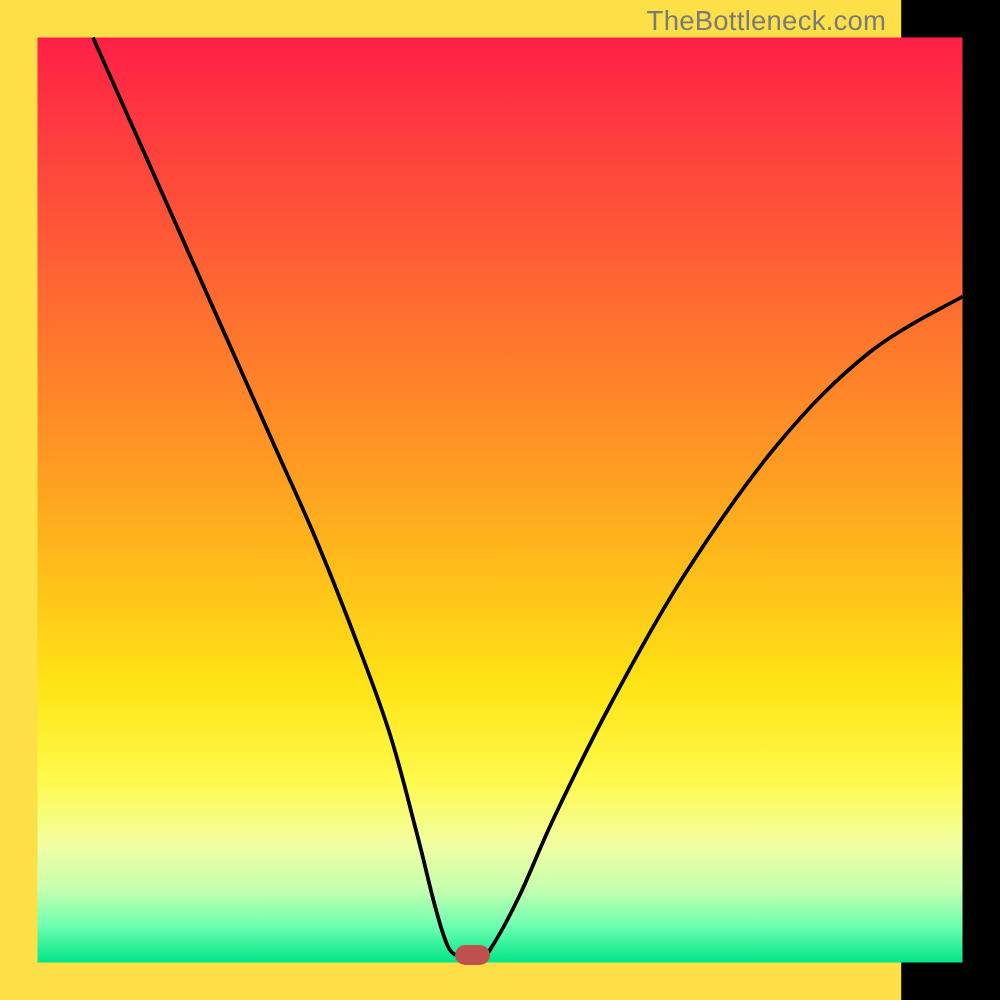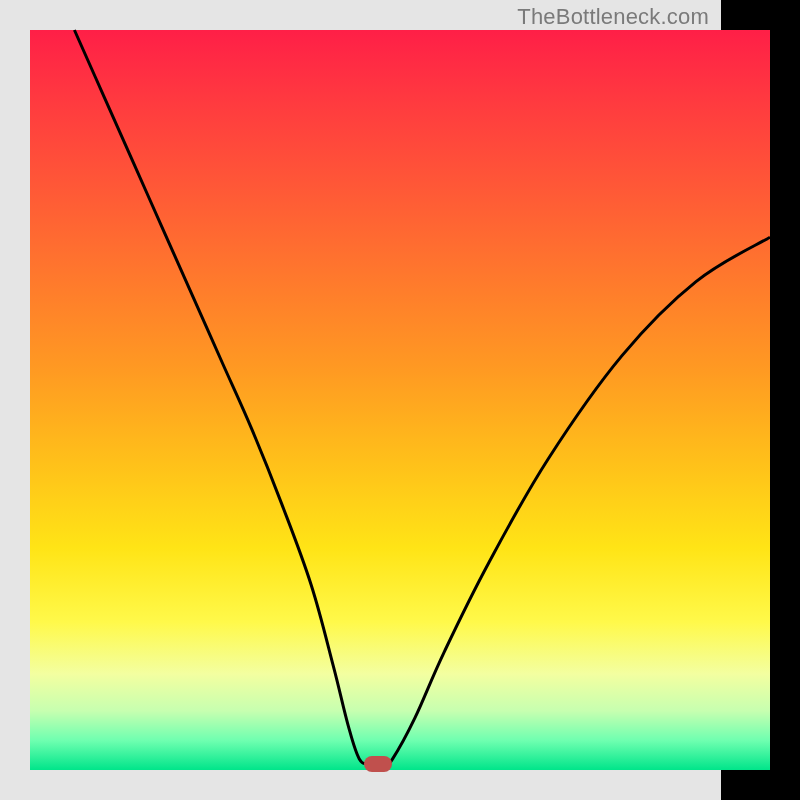--- a/index.html
+++ b/index.html
@@ -8,21 +8,21 @@
     width: 800px;
     height: 800px;
     background: #000;
     overflow: hidden;
     font-family: Arial, Helvetica, sans-serif;
   }
   .frame {
     position: relative;
     width: 721px;
     height: 800px;
-    background: #e5e5e5;
+    background: #fde047;
   }
   .plot-area {
     position: absolute;
     left: 30px;
     top: 30px;
     width: 740px;
     height: 740px;
     background: linear-gradient(
       to bottom,
       #ff1f47 0%,

